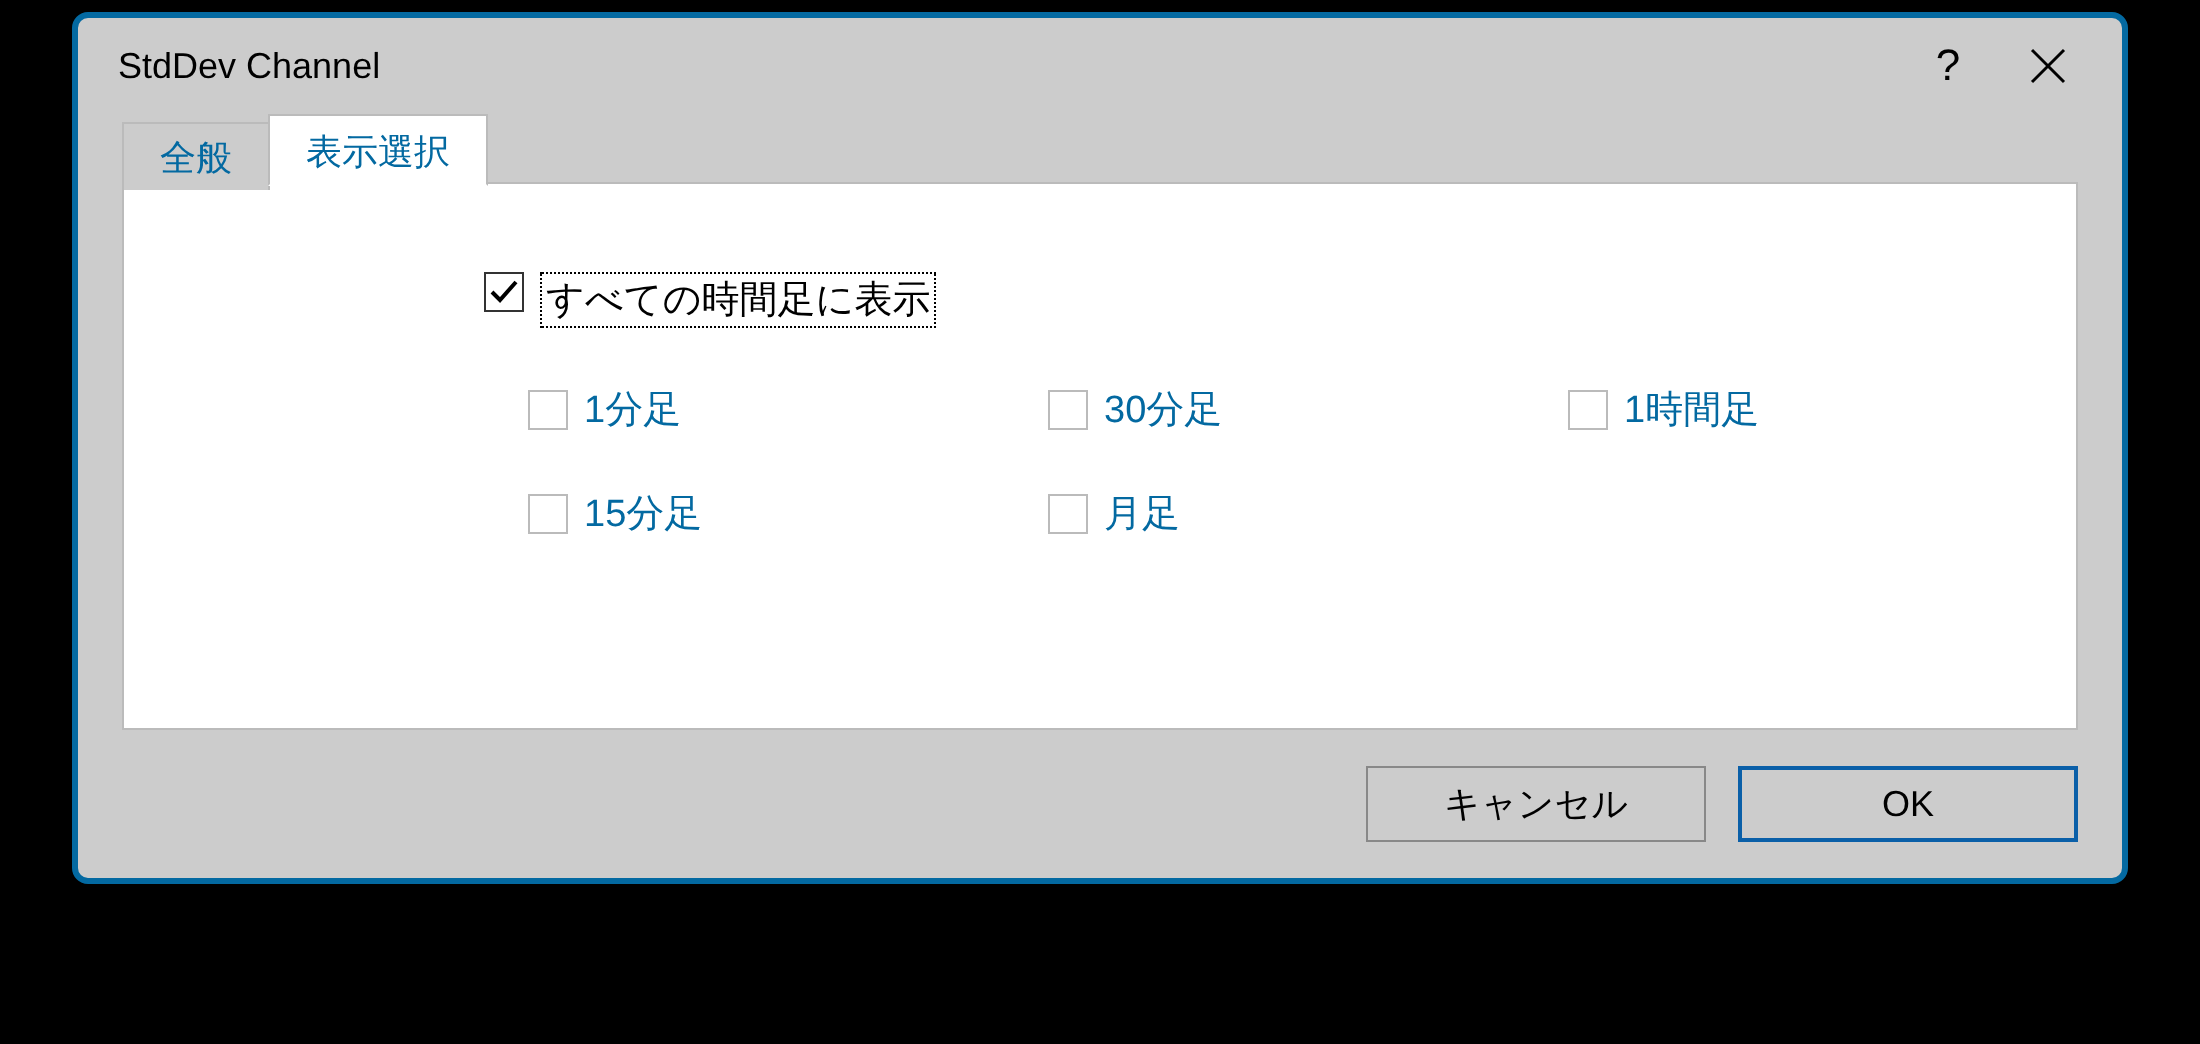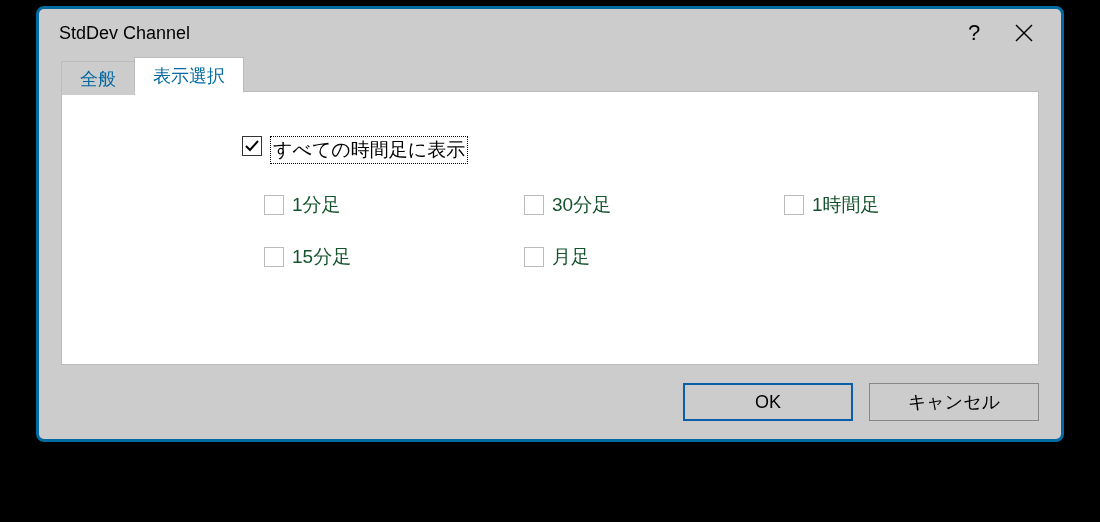--- a/index.html
+++ b/index.html
@@ -127,21 +127,21 @@
       grid-template-columns: 260px 260px 200px;
       row-gap: 26px;
       padding-left: 22px;
     }
     .tf-row {
       display: flex;
       align-items: center;
     }
     .tf-label {
       font-size: 19px;
-      color: #14532d;
+      color: #0369a1;
     }
     .footer {
       position: absolute;
       right: 22px;
       bottom: 18px;
       display: flex;
       gap: 16px;
     }
     .btn {
       min-width: 170px;
@@ -210,16 +210,16 @@
         </div>
         <div class="tf-row">
           <span class="checkbox disabled"></span>
           <span class="tf-label">月足</span>
         </div>
       </div>
     </div>
   </div>
 
   <div class="footer">
+    <div class="btn">キャンセル</div>
     <div class="btn primary">OK</div>
-    <div class="btn">キャンセル</div>
   </div>
 </div>
 
 </body></html>

